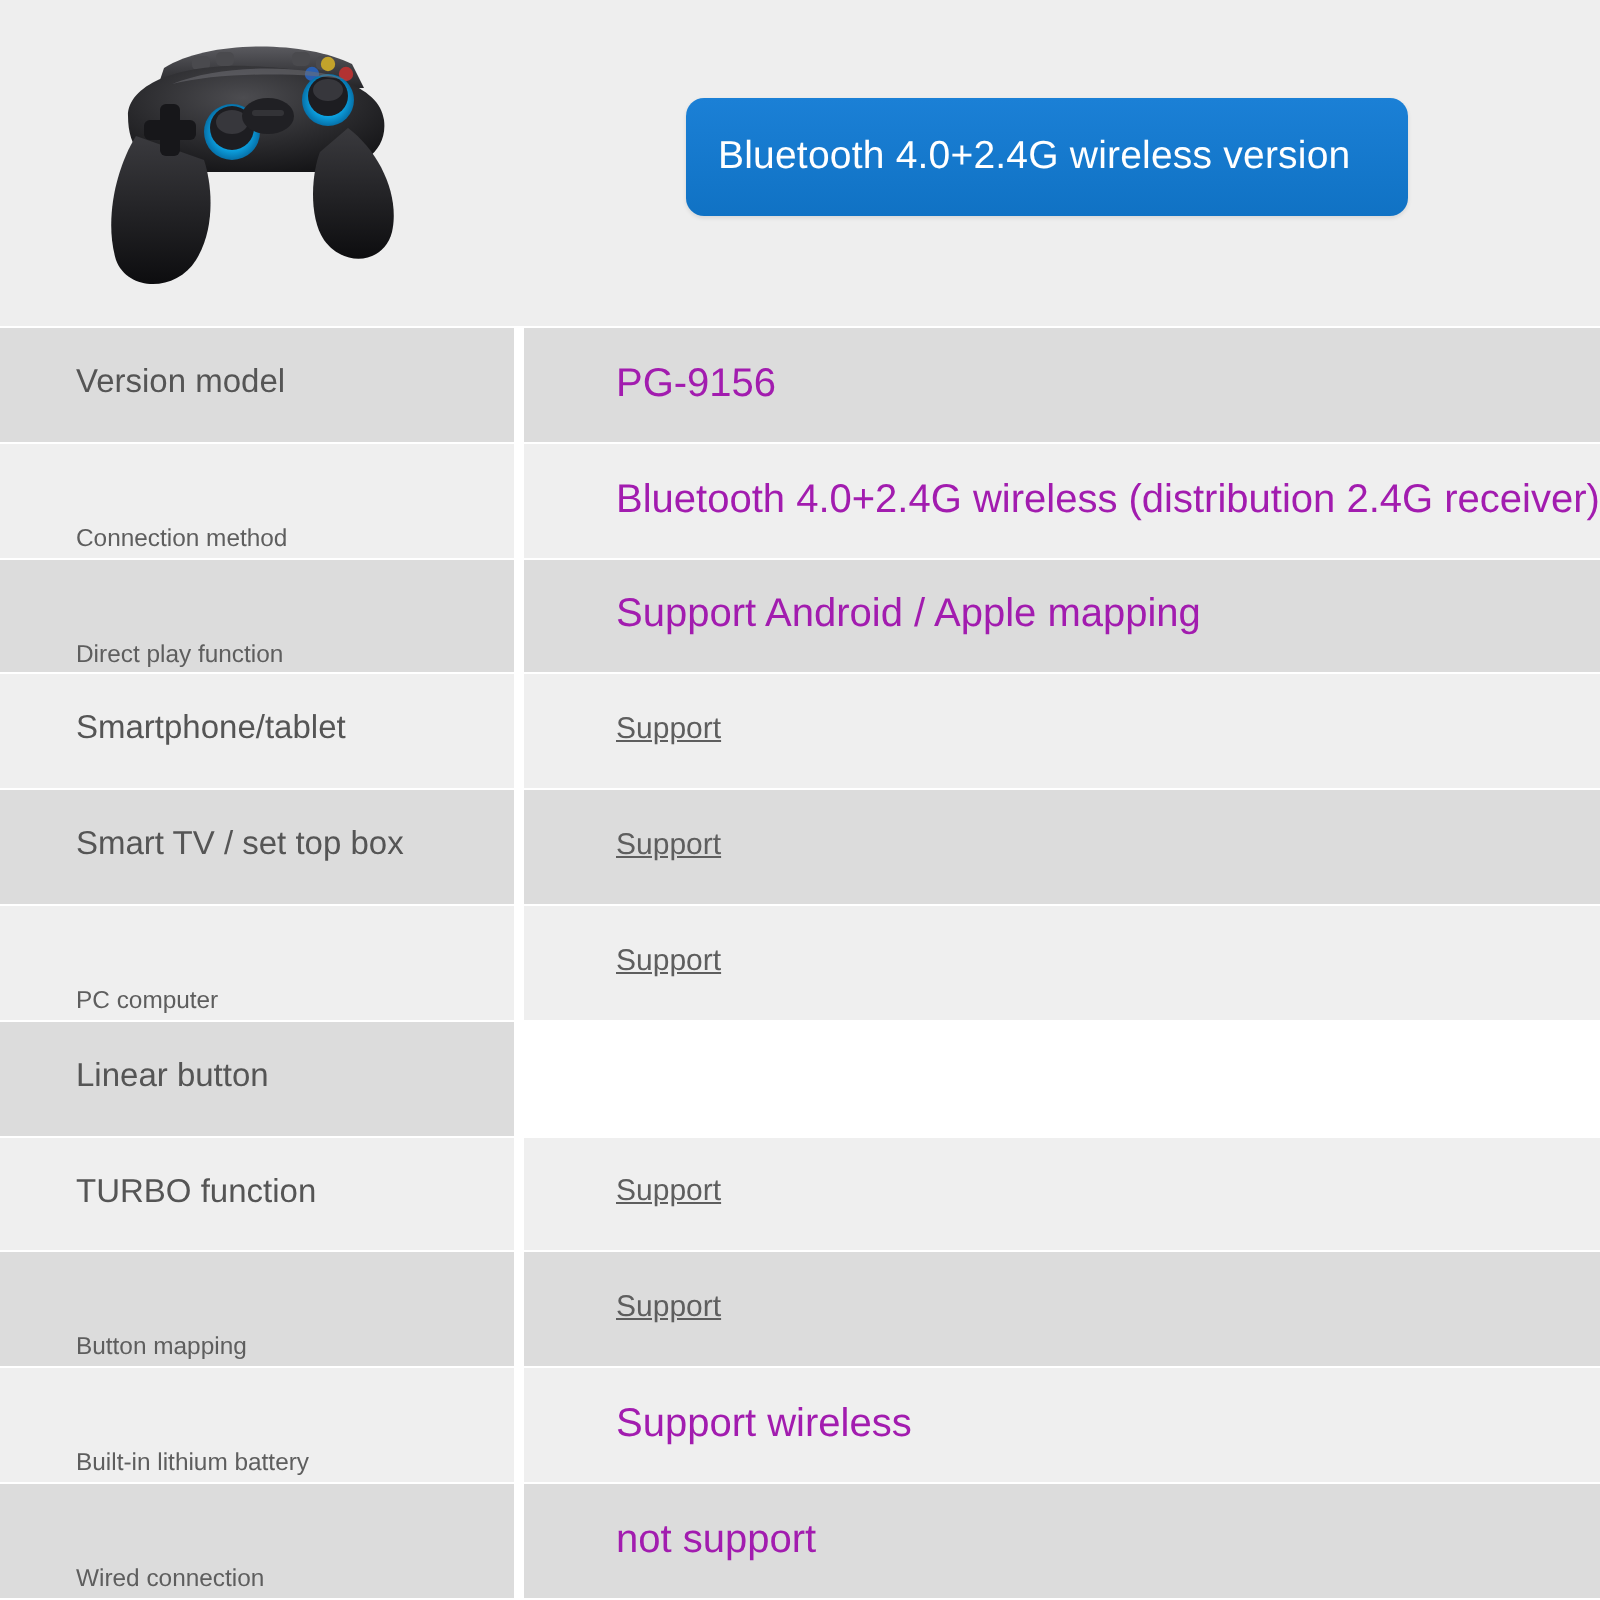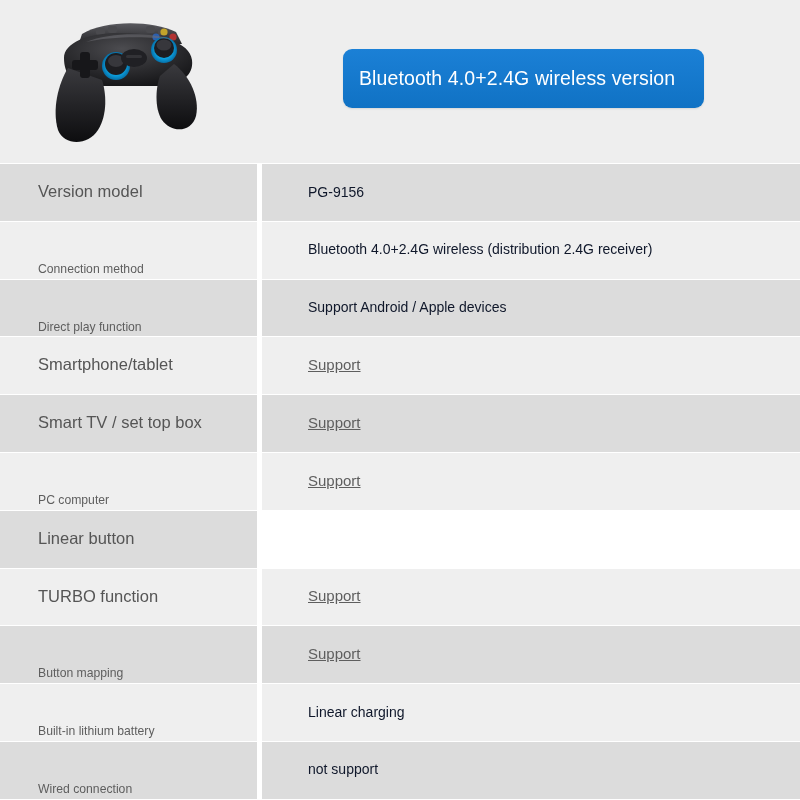--- a/index.html
+++ b/index.html
@@ -112,21 +112,21 @@
   .cell-text {
     color: #5a5a5a;
     white-space: nowrap;
     line-height: 1.2;
     position: relative;
     top: -1px;
   }
   
   .size-lg .cell-text { font-size: 16.5px; color: #555555; }
   .size-sm .cell-text { font-size: 12.2px; color: #5e5e5e; margin-top: 39px; }
-  .val-lg .cell-text  { font-size: 14px;  color: #0f172a; }
+  .val-lg .cell-text  { font-size: 20px;  color: #a21caf; }
   .val-sm .cell-text  { font-size: 15px; color: #5e5e5e; text-decoration: underline; }
 
   
   .spec-row::after {
     content: "";
     position: absolute;
     left: 0;
     bottom: 0;
     width: 800px;
     height: 1px;
@@ -223,21 +223,21 @@
         </div>
         <div class="cell cell-value val-lg">
           <span class="cell-text">Bluetooth 4.0+2.4G wireless (distribution 2.4G receiver)</span>
         </div>
       </div>
       <div class="spec-row shade-dark">
         <div class="cell cell-label size-sm">
           <span class="cell-text">Direct play function</span>
         </div>
         <div class="cell cell-value val-lg">
-          <span class="cell-text">Support Android / Apple devices</span>
+          <span class="cell-text">Support Android / Apple mapping</span>
         </div>
       </div>
       <div class="spec-row shade-light">
         <div class="cell cell-label size-lg">
           <span class="cell-text">Smartphone/tablet</span>
         </div>
         <div class="cell cell-value val-sm">
           <span class="cell-text">Support</span>
         </div>
       </div>
@@ -276,21 +276,21 @@
         </div>
         <div class="cell cell-value val-sm">
           <span class="cell-text">Support</span>
         </div>
       </div>
       <div class="spec-row shade-light">
         <div class="cell cell-label size-sm">
           <span class="cell-text">Built-in lithium battery</span>
         </div>
         <div class="cell cell-value val-lg">
-          <span class="cell-text">Linear charging</span>
+          <span class="cell-text">Support wireless</span>
         </div>
       </div>
       <div class="spec-row shade-dark">
         <div class="cell cell-label size-sm">
           <span class="cell-text">Wired connection</span>
         </div>
         <div class="cell cell-value val-lg">
           <span class="cell-text">not support</span>
         </div>
       </div>

